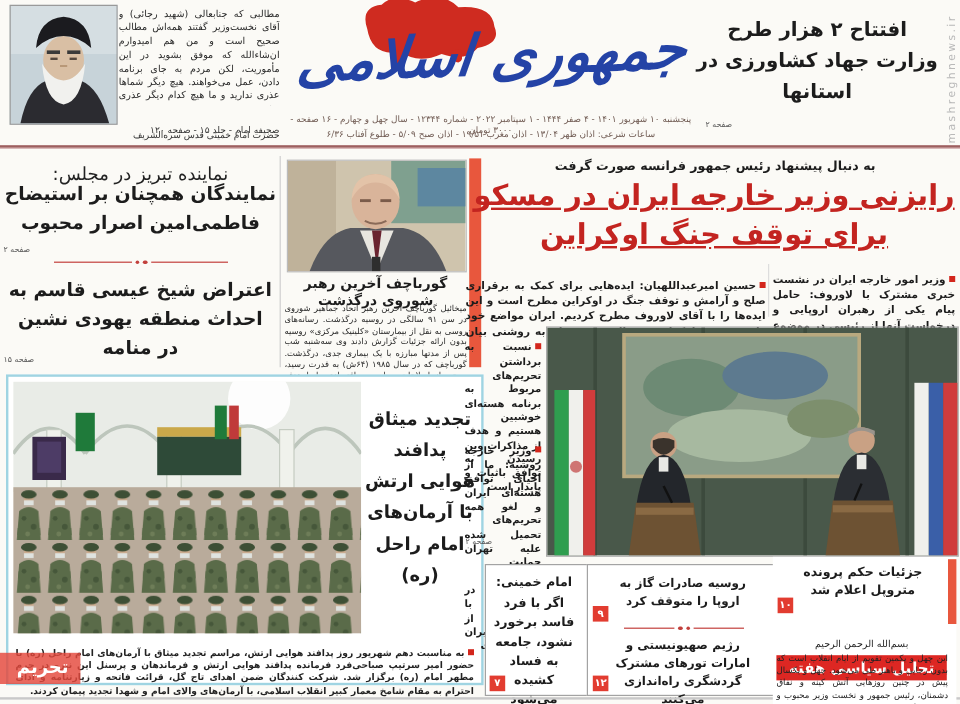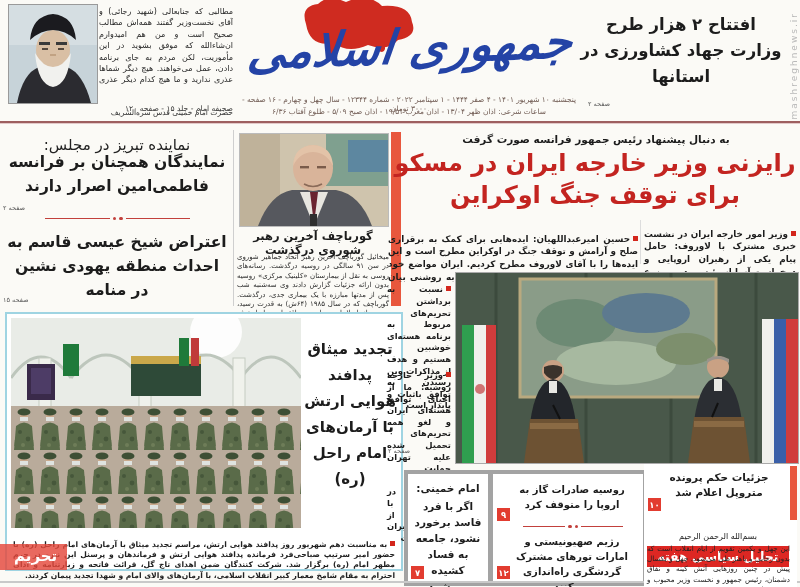--- a/index.html
+++ b/index.html
@@ -49,31 +49,31 @@
   .cont-ref{color:#c2221c;font-weight:bold;}
 
   
   #army{left:5px;top:312px;width:394px;height:255px;border:2px solid #9fd4e2;background:#fff;}
   #army-photo{left:4px;top:4px;width:290px;height:210px;}
   #army-title{left:296px;top:22px;width:94px;font-size:15px;line-height:26px;font-weight:bold;}
   #army-cap{left:6px;top:218px;width:382px;font-size:7.6px;line-height:10.4px;font-weight:bold;color:#222;}
 
   
   #mn-kicker{left:395px;top:133px;width:402px;font-size:10.5px;font-weight:bold;}
-  #mn-title{left:393px;top:147px;width:404px;font-size:24px;line-height:32px;font-weight:bold;color:#c32420;}
+  #mn-title{left:393px;top:147px;width:404px;font-size:24px;line-height:32px;font-weight:bold;color:#c32420;text-decoration:underline;}
   #mn-bullet-right{left:644px;top:219px;width:152px;font-size:8.8px;line-height:12.6px;font-weight:bold;}
   #mn-bullet-left{left:388px;top:224px;width:250px;font-size:8.8px;line-height:12.6px;font-weight:bold;}
   #mn-vdiv{left:640px;top:220px;width:1px;height:44px;background:#ddd;}
   #mn-photo{left:455px;top:272px;width:342px;height:190px;border:1px solid #aaa;}
   #mn-side1{left:387px;top:276px;width:64px;font-size:8.4px;line-height:11.6px;font-weight:bold;}
   #mn-side2{left:387px;top:362px;width:64px;font-size:8.4px;line-height:11.6px;font-weight:bold;}
   #mn-pref{left:388px;top:447px;}
 
   
-  .box{border:4px solid #a3a3a3;background:#fff;}
+  .box{border:1px solid #a3a3a3;background:#fff;padding-left:40px;}
   #bx-imam{left:404px;top:470px;width:80px;height:108px;}
   #bx-imam-label{left:0;top:8px;width:80px;font-size:10.5px;font-weight:bold;}
   #bx-imam-text{left:3px;top:24px;width:74px;font-size:10.5px;line-height:16px;font-weight:bold;}
   #bx-briefs{left:489px;top:470px;width:150px;height:108px;}
   #bf1{left:16px;top:8px;width:126px;font-size:10px;line-height:15px;font-weight:bold;}
   #bf-div{left:30px;top:50px;width:100px;}
   #bf2{left:16px;top:60px;width:126px;font-size:10px;line-height:15px;font-weight:bold;}
   #bx-ana{left:644px;top:464px;width:153px;height:123px;background:#fff;z-index:2;}
   #ana-bar{right:0;top:2px;width:7px;height:54px;background:#e8573d;}
   #metropol{left:8px;top:6px;width:134px;font-size:10.5px;line-height:15px;font-weight:bold;}
@@ -131,21 +131,21 @@
   </div>
   <div id="dateline1" class="abs">پنجشنبه ۱۰ شهریور ۱۴۰۱ - ۴ صفر ۱۴۴۴ - ۱ سپتامبر ۲۰۲۲ - شماره ۱۲۳۴۴ - سال چهل و چهارم - ۱۶ صفحه - ۳۰۰۰ تومان</div>
   <div id="dateline2" class="abs">ساعات شرعی: اذان ظهر ۱۳/۰۴ - اذان مغرب ۱۹/۵۱ - اذان صبح ۵/۰۹ - طلوع آفتاب ۶/۳۶</div>
 
   <div id="top-story-title" class="abs c">افتتاح ۲ هزار طرح وزارت جهاد کشاورزی در استانها</div>
   <div id="top-story-pref" class="abs pref">صفحه ۲</div>
 
   <div id="top-rule" class="abs"></div>
 
   <div id="lc-kicker" class="abs c">نماینده تبریز در مجلس:</div>
-  <div id="lc-title1" class="abs c">نمایندگان همچنان بر فرانسه فاطمی‌امین اصرار دارند</div>
+  <div id="lc-title1" class="abs c">نمایندگان همچنان بر استیضاح فاطمی‌امین اصرار محبوب</div>
   <div id="lc-pref1" class="abs pref">صفحه ۲</div>
   <div id="lc-div" class="abs dotline">
       <span class="dot"></span>
       <span class="dot"></span>
     </div>
   <div id="lc-title2" class="abs c">اعتراض شیخ عیسی قاسم به احداث منطقه یهودی نشین در منامه</div>
   <div id="lc-pref2" class="abs pref">صفحه ۱۵</div>
   <div id="vdiv-left" class="abs"></div>
 
   <div id="gb" class="abs">

